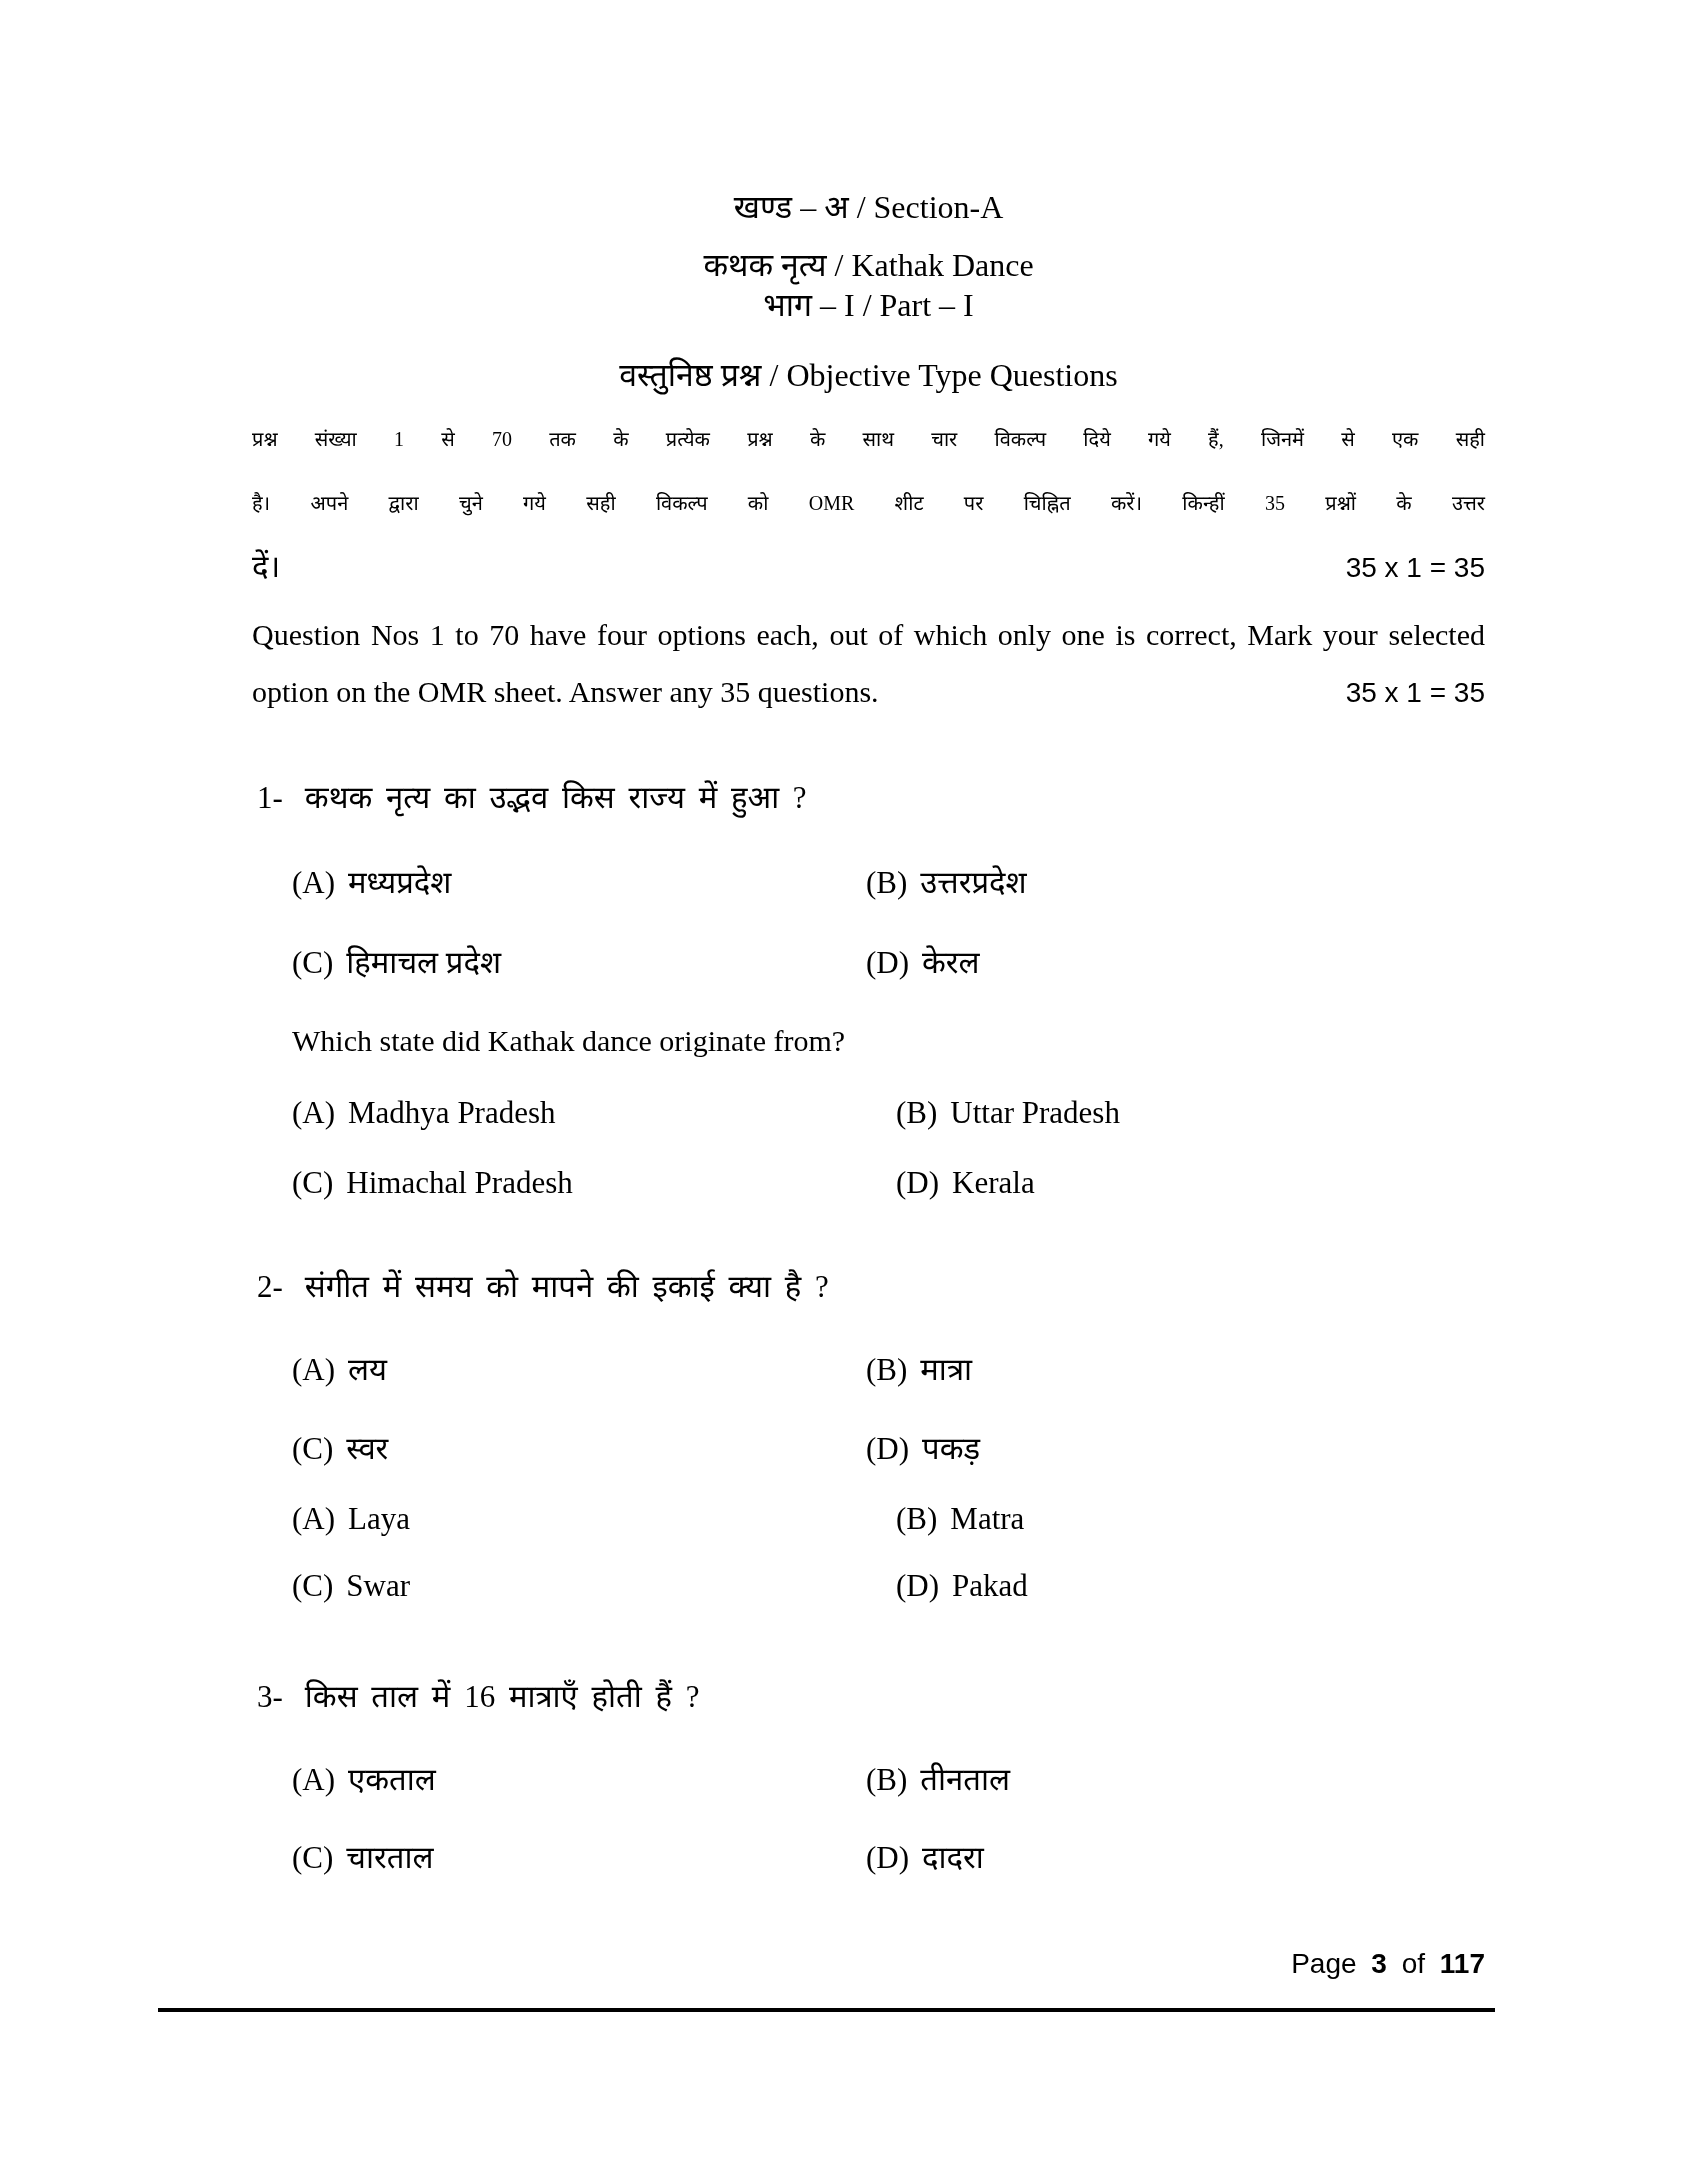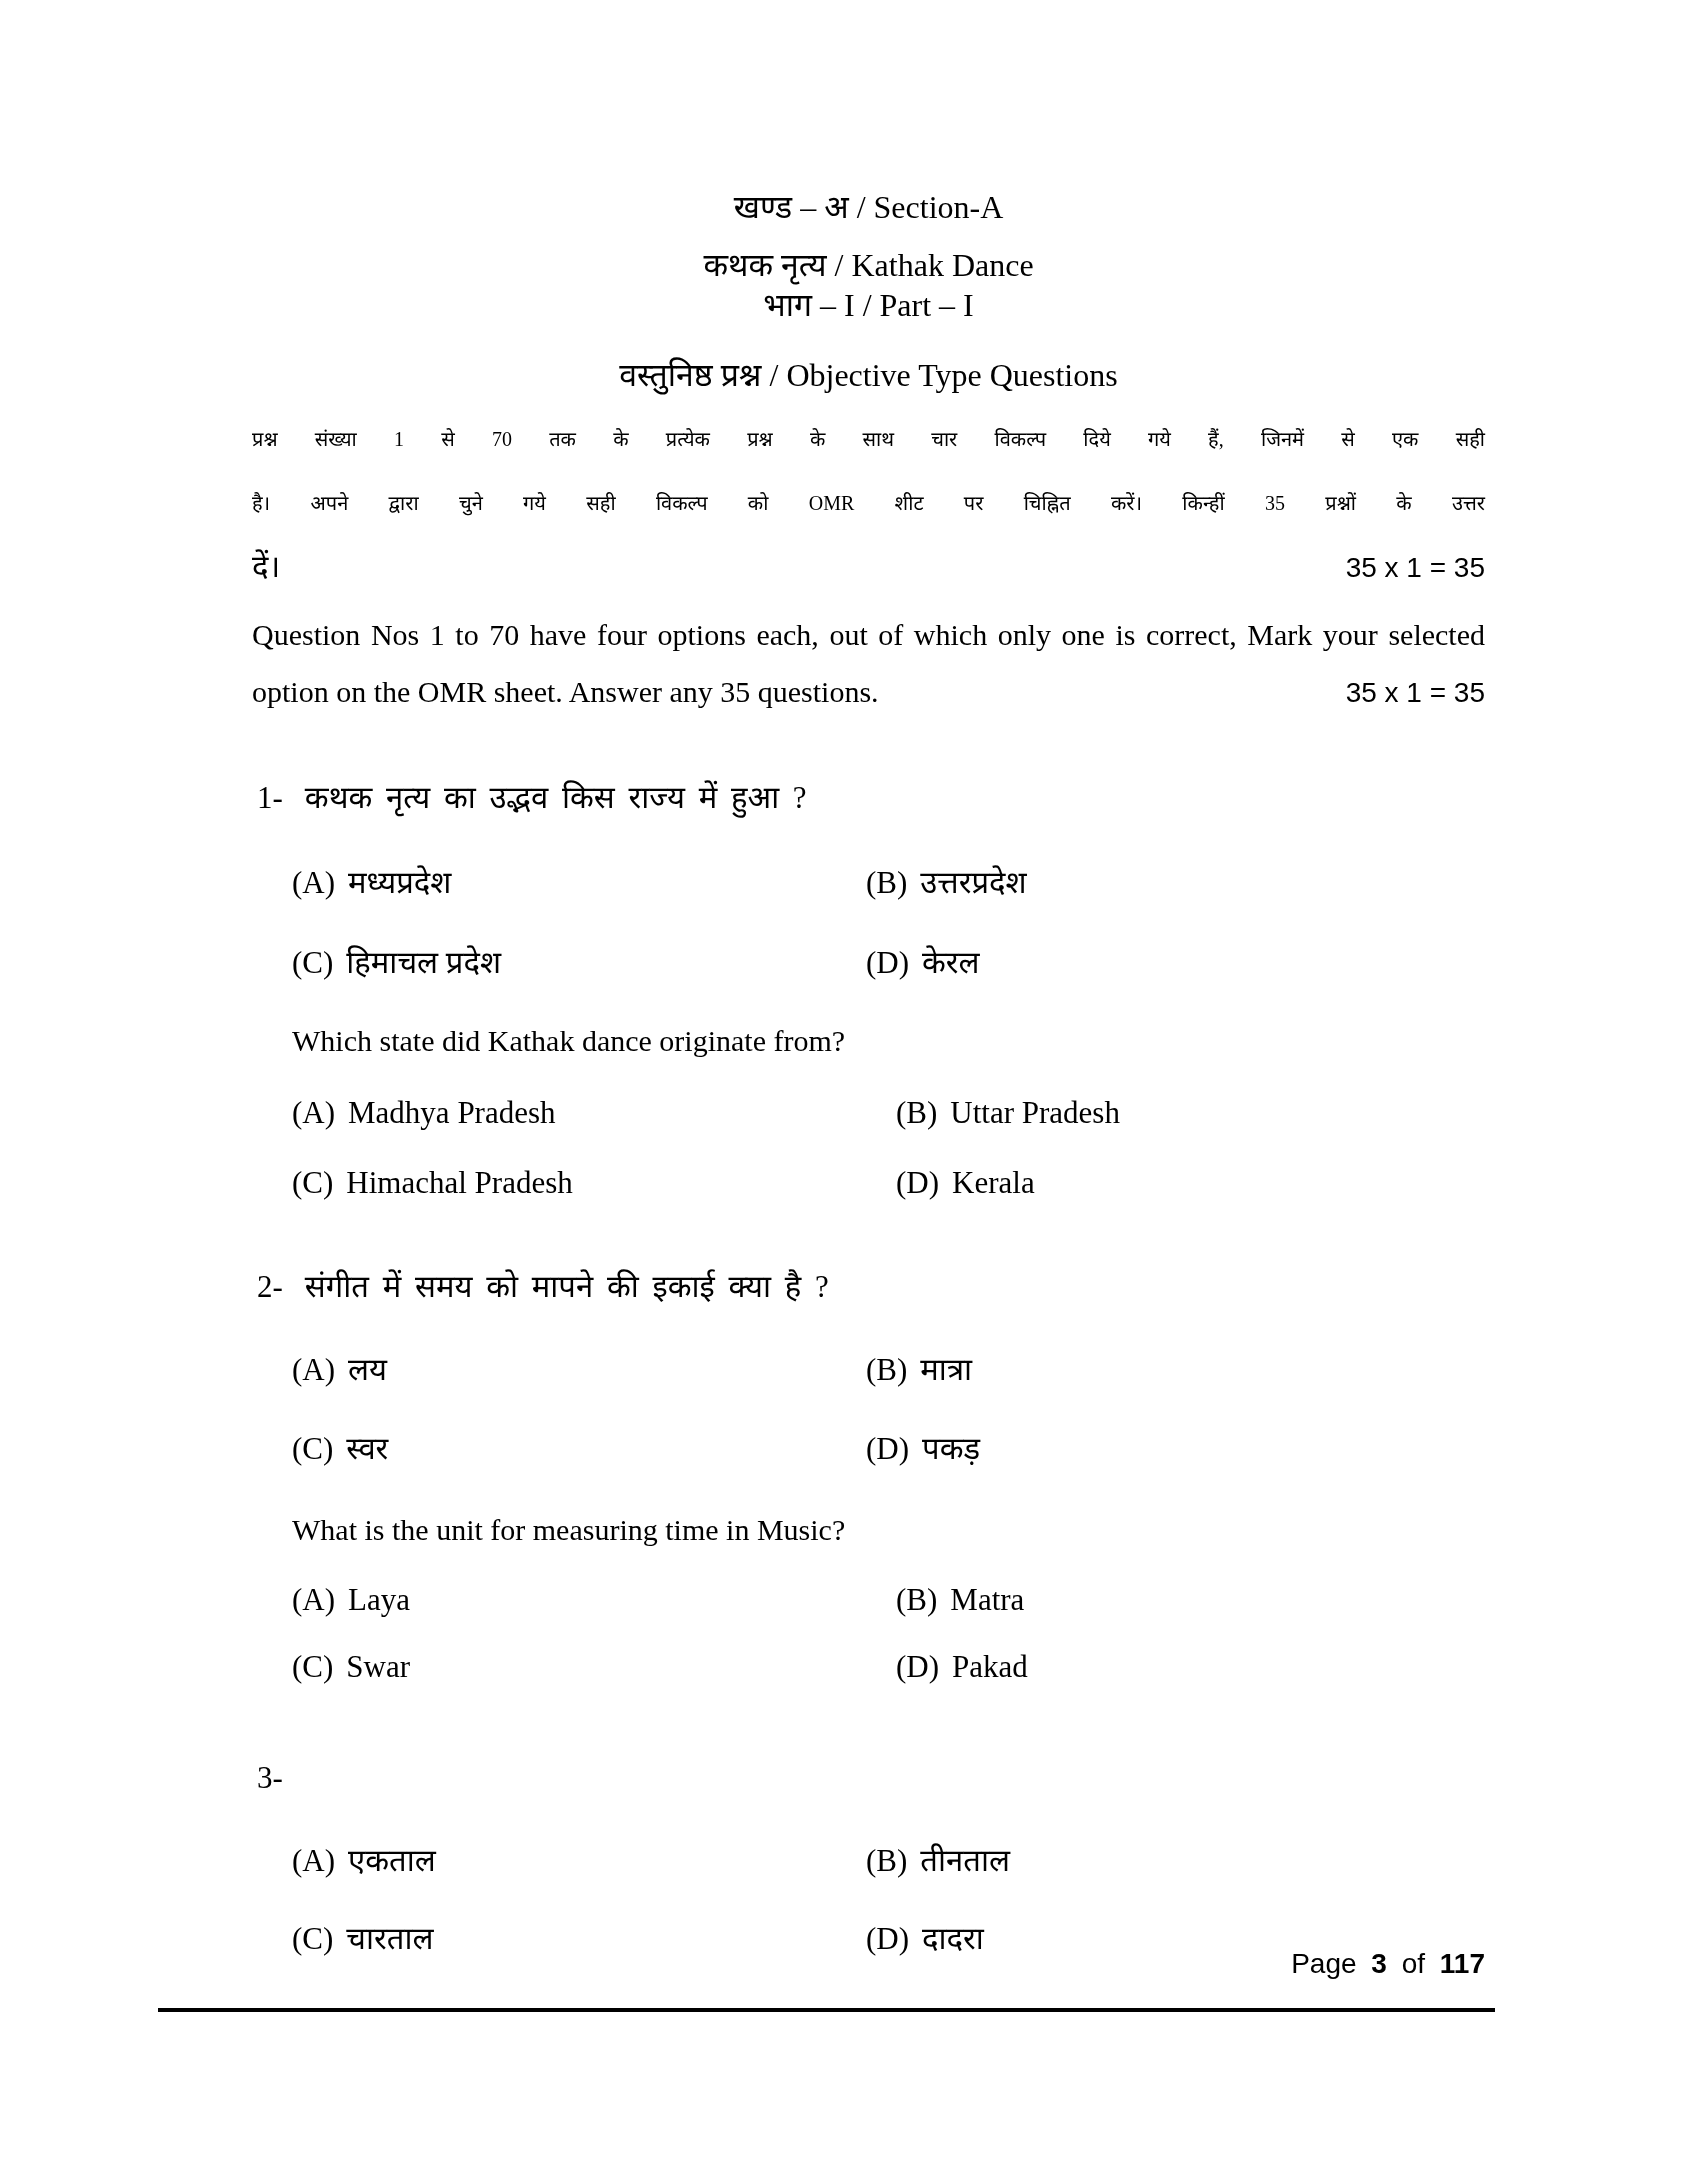--- a/index.html
+++ b/index.html
@@ -164,21 +164,20 @@
       <div class="opt-row mt39">
         <span class="opt opt-left">
           <span>(C)</span>
           <span>स्वर</span>
         </span>
         <span class="opt">
           <span>(D)</span>
           <span>पकड़</span>
         </span>
       </div>
-      <div class="q-en mt41">What is the unit for measuring time in Music?</div>
       <div class="opt-row en mt30">
         <span class="opt opt-left">
           <span>(A)</span>
           <span>Laya</span>
         </span>
         <span class="opt">
           <span>(B)</span>
           <span>Matra</span>
         </span>
       </div>
@@ -190,20 +189,21 @@
         <span class="opt">
           <span>(D)</span>
           <span>Pakad</span>
         </span>
       </div>
     </div>
 
     <div>
       <div class="q-line mt72">
         <span>3-</span>
+        <span class="q-text-hi">किस ताल में 16 मात्राएँ होती हैं ?</span>
       </div>
       <div class="opt-row mt43">
         <span class="opt opt-left">
           <span>(A)</span>
           <span>एकताल</span>
         </span>
         <span class="opt">
           <span>(B)</span>
           <span>तीनताल</span>
         </span>

